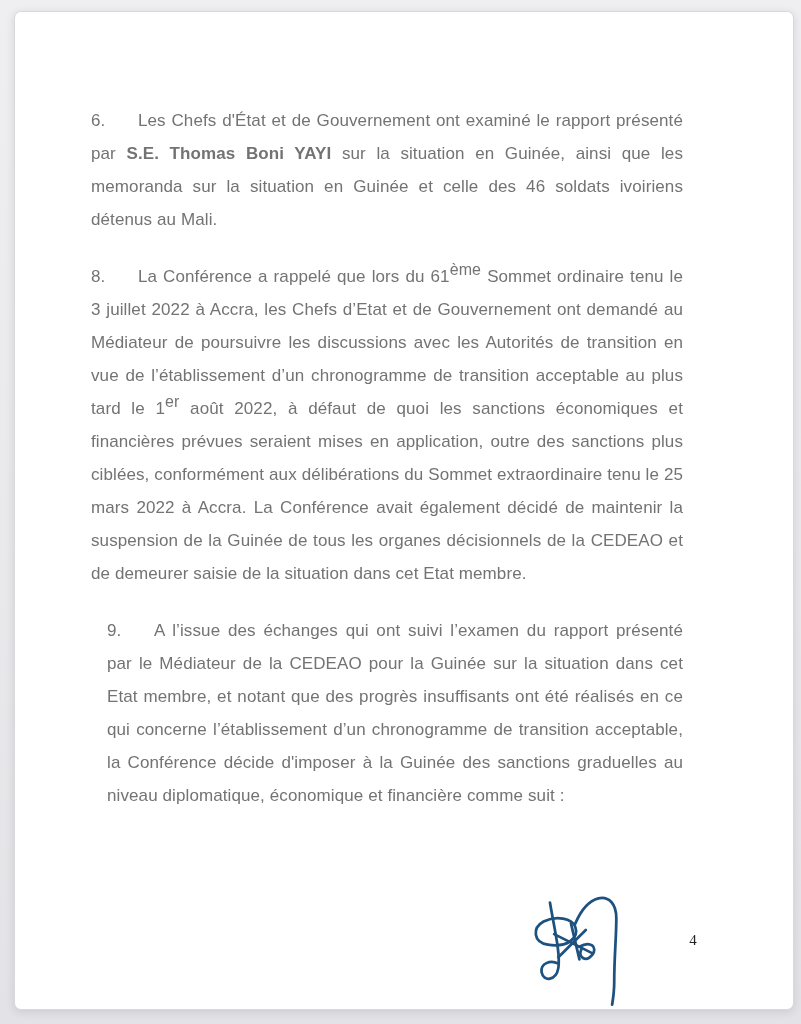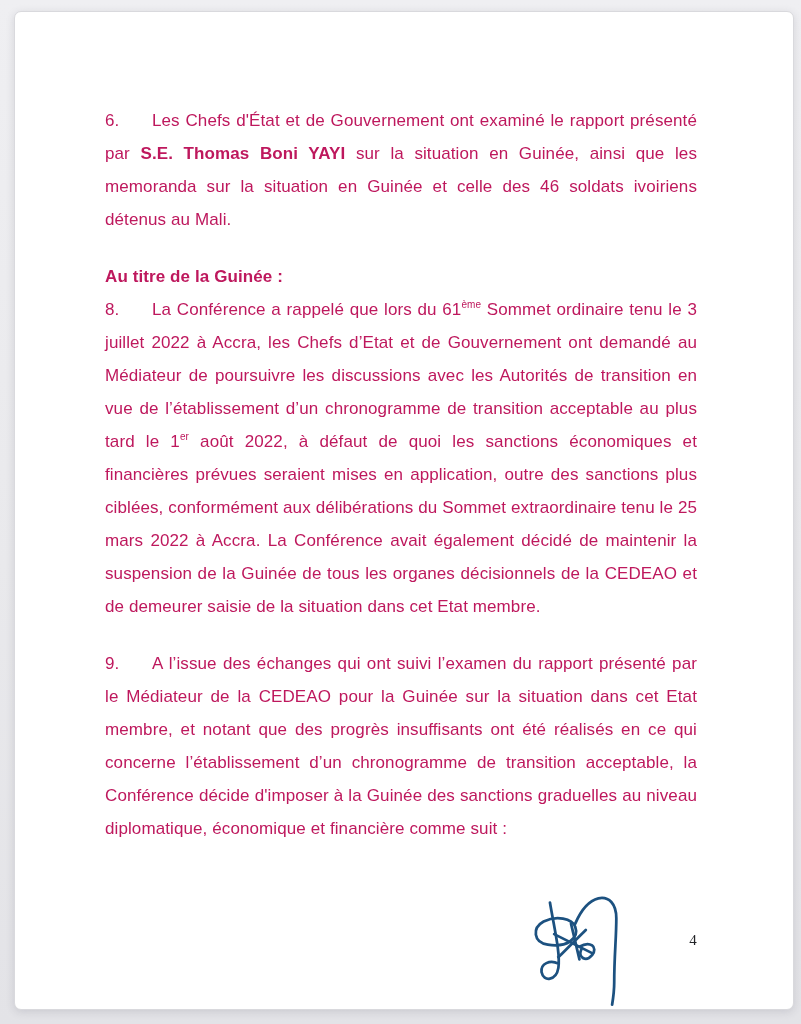--- a/index.html
+++ b/index.html
@@ -19,33 +19,33 @@
     position:absolute;
     left:14px;top:11px;
     width:778px;height:997px;
     background:#ffffff;
     border:1px solid #d9d9dd;
     border-radius:7px;
     box-shadow:0 2px 8px rgba(70,70,90,0.16);
   }
   .doc-body{
     position:absolute;
-    left:90px;top:92px;
+    left:76px;top:92px;
     width:592px;
     font-size:17px;
     line-height:33px;
-    color:#be185d;
+    color:#737373;
     text-align:justify;
     letter-spacing:0.1px;
   }
   .para{margin:0 0 24px 0;}
-  .para.extra{margin-top:12px;}
+  .para.extra{margin-top:12px;margin-left:16px;}
   .num{display:inline-block;width:47px;}
   .bold{font-weight:bold;}
-  sup{font-size:10px;line-height:0;vertical-align:super;}
+  sup{font-size:16px;line-height:0;vertical-align:super;}
   .heading{
     font-weight:bold;
     text-align:left;
     margin:9px 0 0 0;
   }
   .signature{
     position:absolute;
     left:518px;top:880px;
     width:95px;height:118px;
   }
@@ -61,21 +61,20 @@
   }
 </style>
 </head>
 <body>
 
 <div class="photo-backdrop">
   <div class="sheet">
 
     <div class="doc-body" id="doc-body">
         <div class="para"><span class="num">6.</span><span>Les Chefs d'État et de Gouvernement ont examiné le rapport présenté par </span><span class="bold">S.E. Thomas Boni YAYI</span><span> sur la situation en Guinée, ainsi que les memoranda sur la situation en Guinée et celle des 46 soldats ivoiriens détenus au Mali.</span></div>
-        <div class="heading">Au titre de la Guinée :</div>
         <div class="para"><span class="num">8.</span><span>La Conférence a rappelé que lors du 61</span><sup>ème</sup><span> Sommet ordinaire tenu le 3 juillet 2022 à Accra, les Chefs d’Etat et de Gouvernement ont demandé au Médiateur de poursuivre les discussions avec les Autorités de transition en vue de l’établissement d’un chronogramme de transition acceptable au plus tard le 1</span><sup>er</sup><span> août 2022, à défaut de quoi les sanctions économiques et financières prévues seraient mises en application, outre des sanctions plus ciblées, conformément aux délibérations du Sommet extraordinaire tenu le 25 mars 2022 à Accra. La Conférence avait également décidé de maintenir la suspension de la Guinée de tous les organes décisionnels de la CEDEAO et de demeurer saisie de la situation dans cet Etat membre.</span></div>
         <div class="para extra"><span class="num">9.</span><span>A l’issue des échanges qui ont suivi l’examen du rapport présenté par le Médiateur de la CEDEAO pour la Guinée sur la situation dans cet Etat membre, et notant que des progrès insuffisants ont été réalisés en ce qui concerne l’établissement d’un chronogramme de transition acceptable, la Conférence décide d'imposer à la Guinée des sanctions graduelles au niveau diplomatique, économique et financière comme suit :</span></div>
       </div>
 
     <div class="signature">
       <svg viewBox="0 0 90 112" xmlns="http://www.w3.org/2000/svg" fill="none" stroke="#1c5180" stroke-width="2.6" stroke-linecap="round" stroke-linejoin="round">
         <path d="M16,10 C20,34 26,58 24,72 C22,84 10,86 8,76 C7,68 16,64 24,68" stroke="#1c5180"></path>
         <path d="M10,28 C-1,34 0,48 14,50 C32,53 44,44 40,33 C37,25 22,22 10,28" stroke="#1c5180"></path>
         <path d="M20,40 L56,58" stroke="#1c5180"></path>
         <path d="M50,36 L24,62" stroke="#1c5180"></path>

